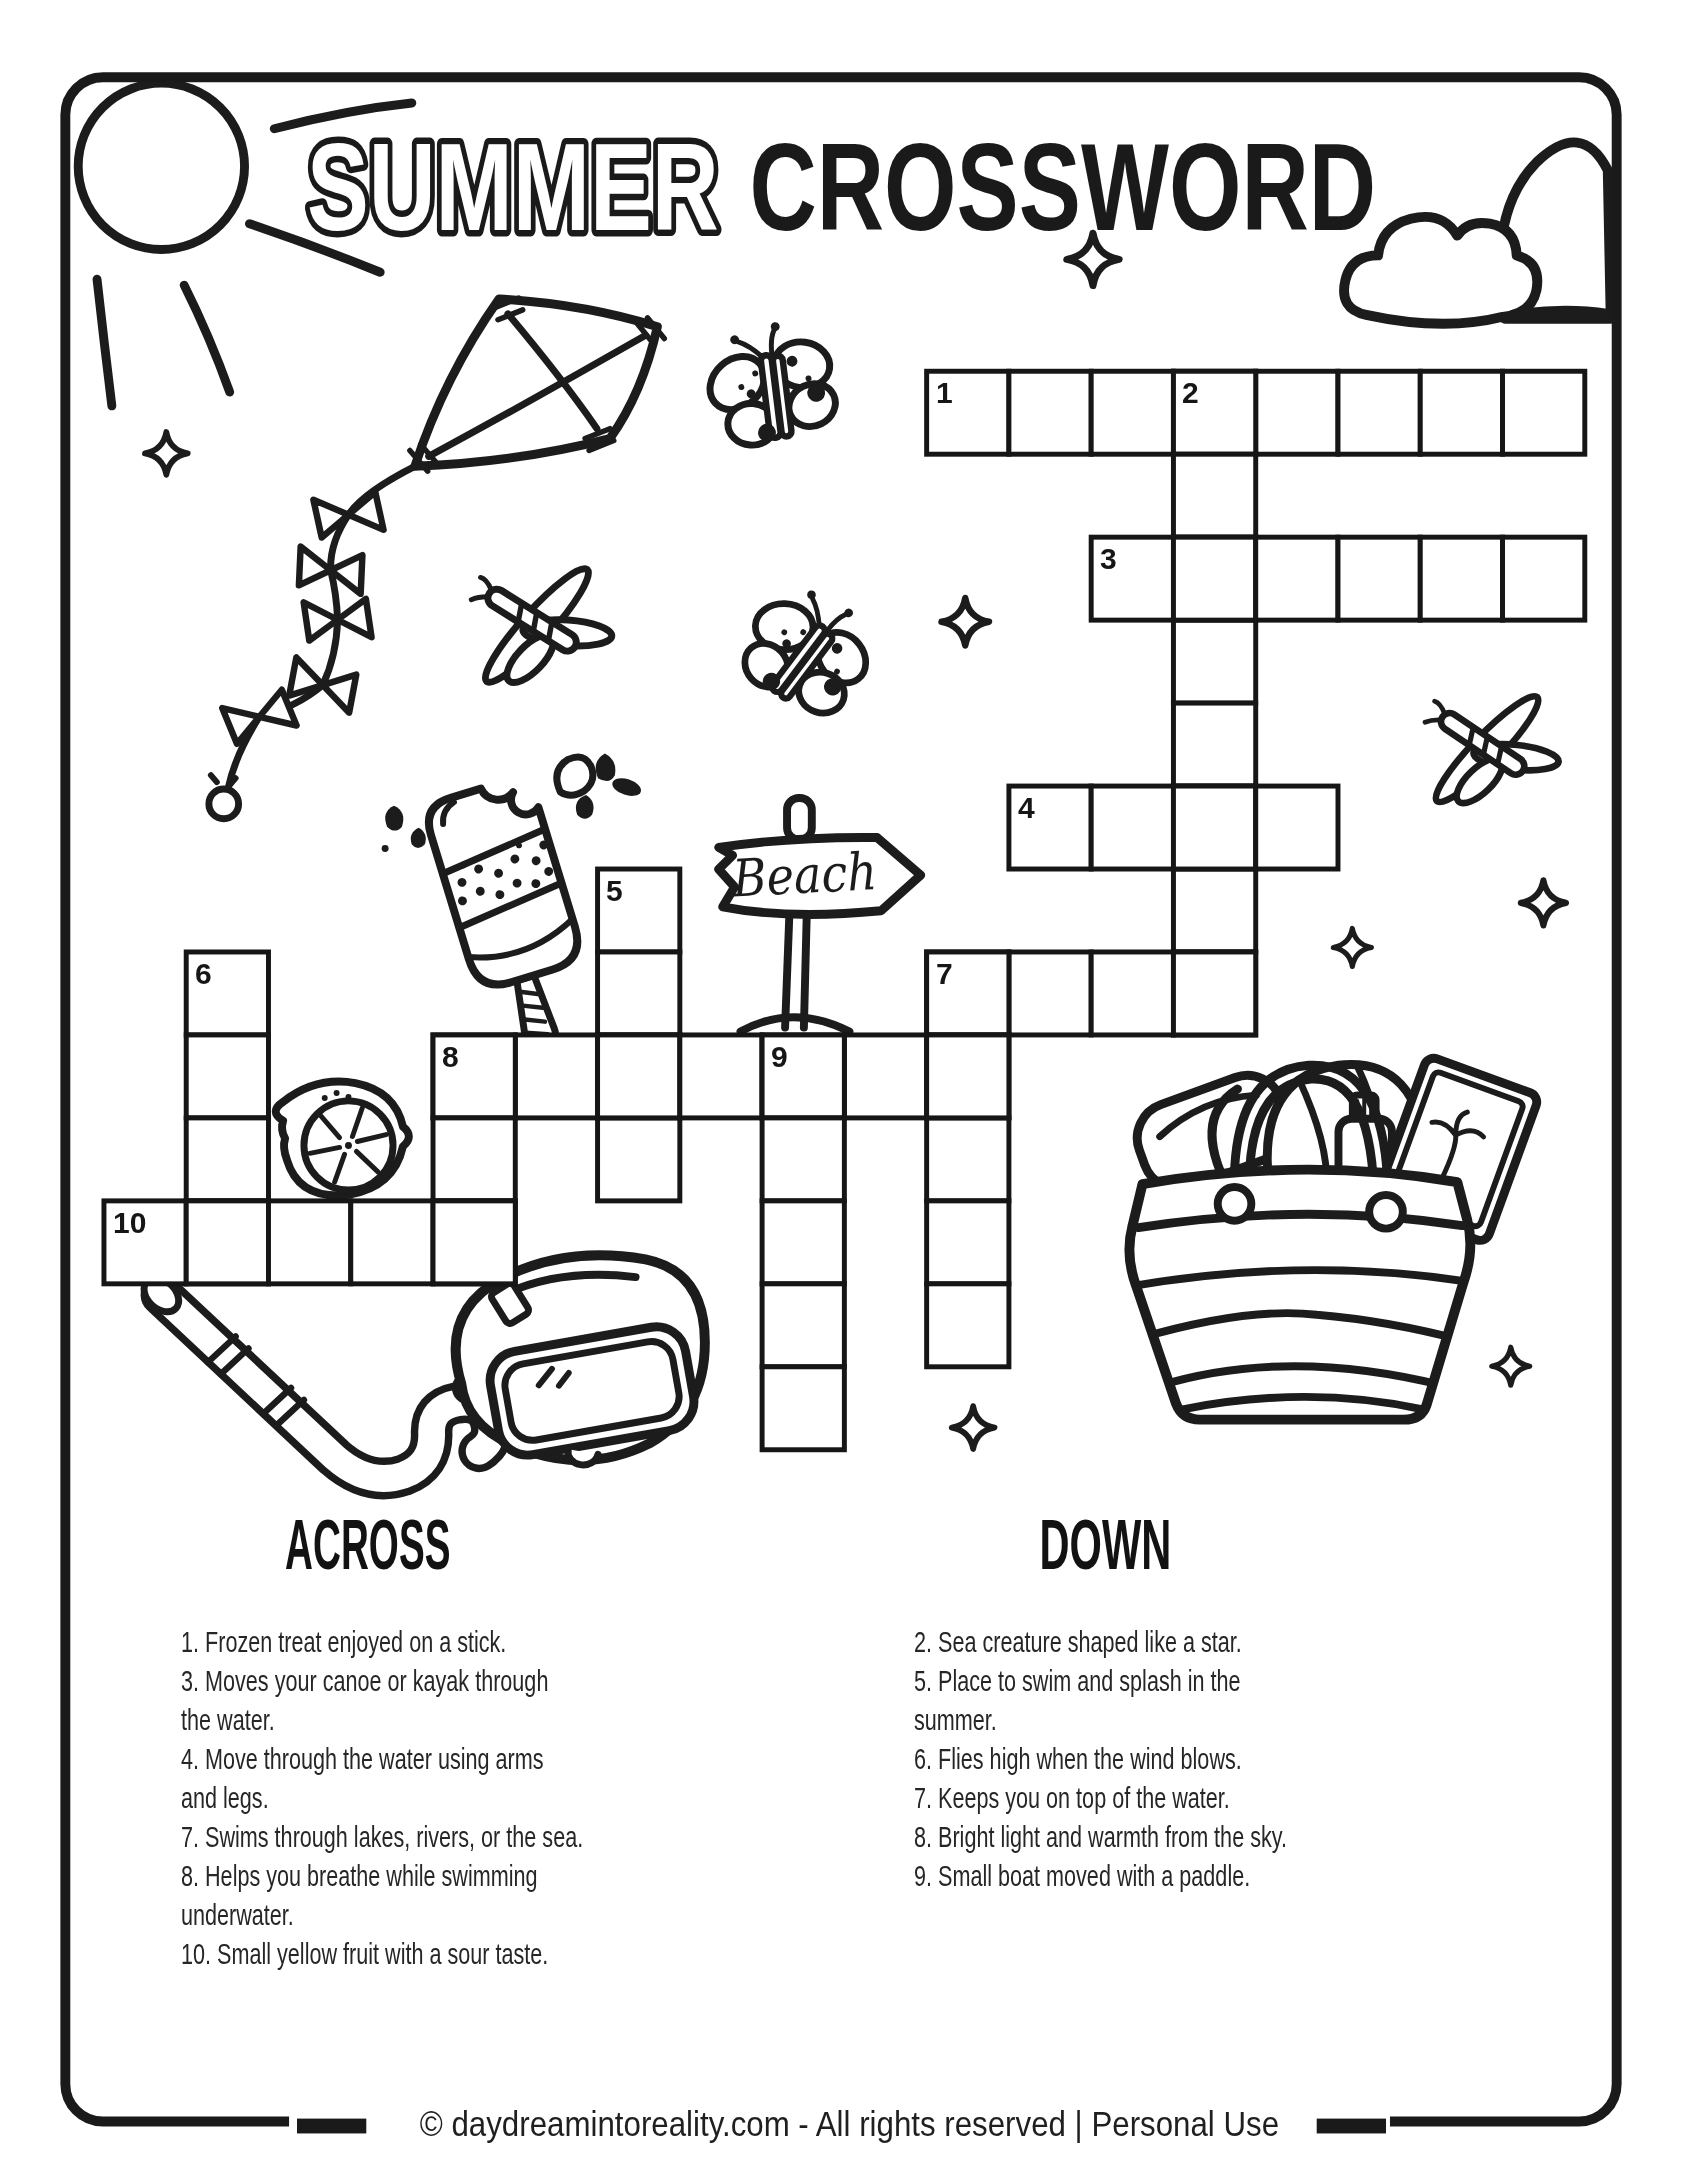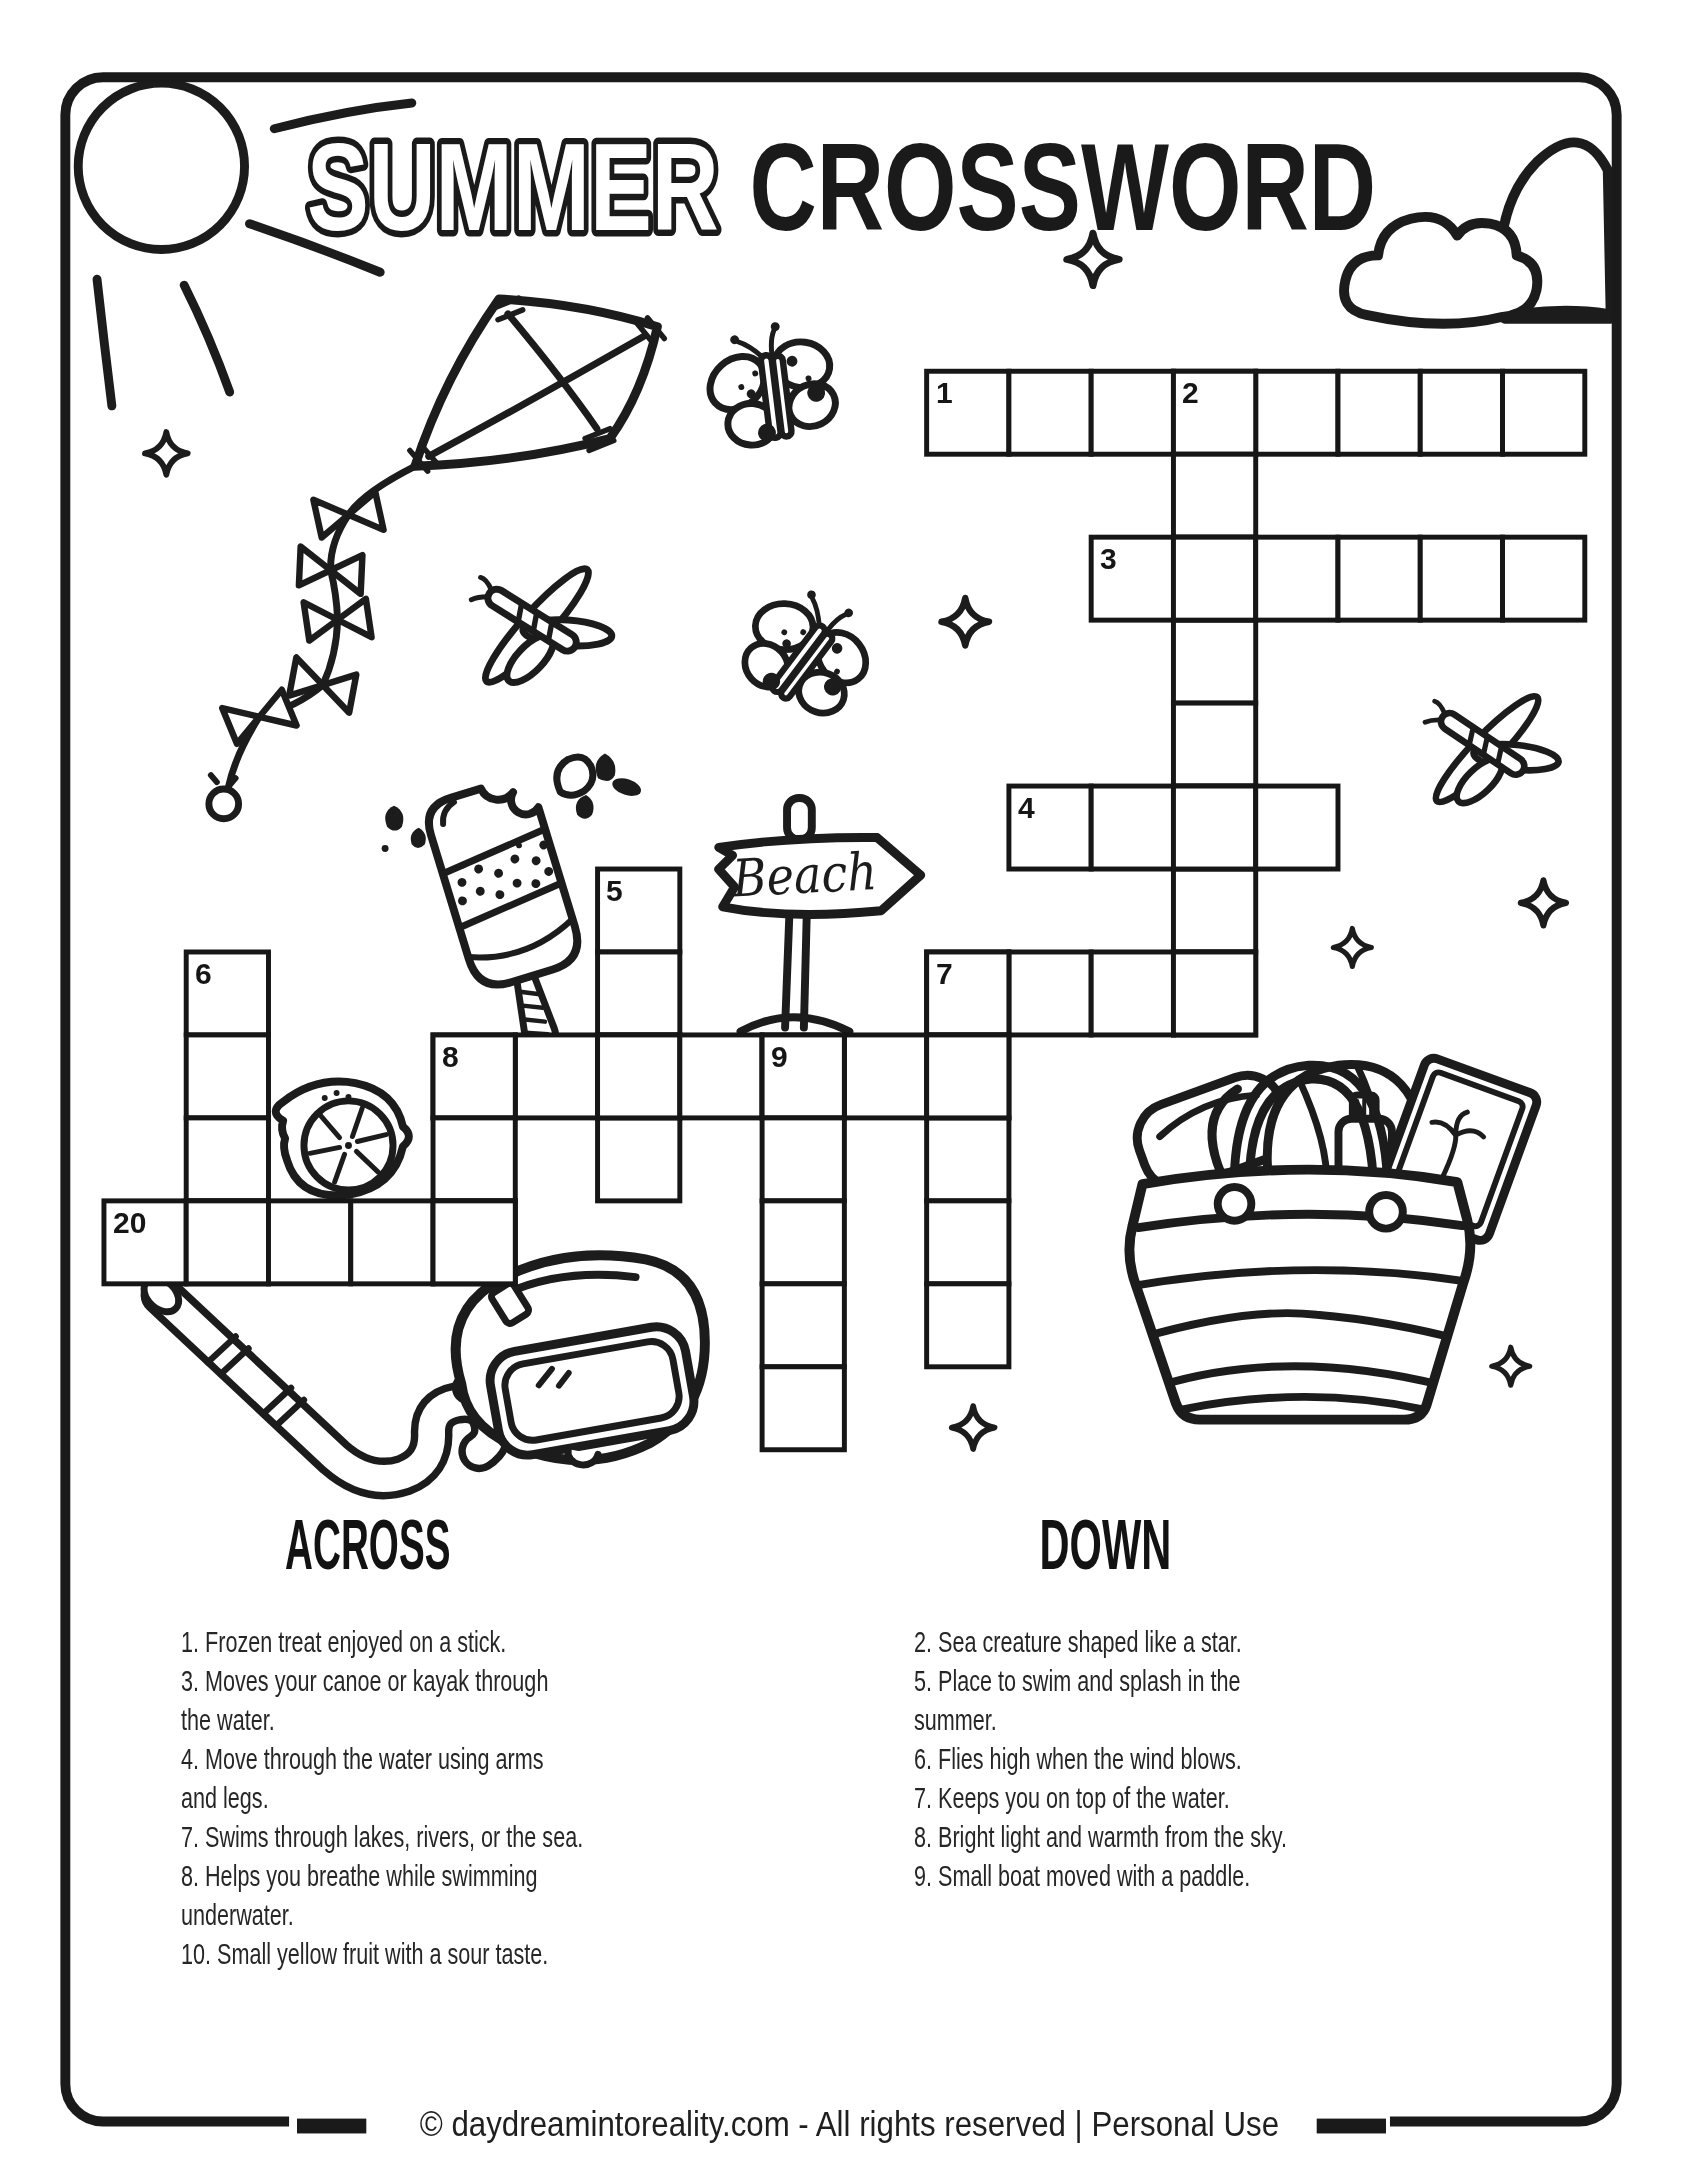--- a/index.html
+++ b/index.html
@@ -296,21 +296,21 @@
 <div id="numbers-layer" class="abs" style="left:0;top:0;">
     <div class="cellnum" style="left: 936px; top: 378px;">1</div>
     <div class="cellnum" style="left: 1182px; top: 378px;">2</div>
     <div class="cellnum" style="left: 1100px; top: 544px;">3</div>
     <div class="cellnum" style="left: 1018px; top: 793px;">4</div>
     <div class="cellnum" style="left: 606px; top: 876px;">5</div>
     <div class="cellnum" style="left: 195px; top: 959px;">6</div>
     <div class="cellnum" style="left: 936px; top: 959px;">7</div>
     <div class="cellnum" style="left: 442px; top: 1042px;">8</div>
     <div class="cellnum" style="left: 771px; top: 1042px;">9</div>
-    <div class="cellnum" style="left: 113px; top: 1208px;">20</div>
+    <div class="cellnum" style="left: 113px; top: 1208px;">10</div>
   </div>
 
 <div id="across-list" class="clue-block" style="left:181px;top:1622px;">
     <div class="clue-line">1. Frozen treat enjoyed on a stick.</div>
     <div class="clue-line">3. Moves your canoe or kayak through</div>
     <div class="clue-line">the water.</div>
     <div class="clue-line">4. Move through the water using arms</div>
     <div class="clue-line">and legs.</div>
     <div class="clue-line">7. Swims through lakes, rivers, or the sea.</div>
     <div class="clue-line">8. Helps you breathe while swimming</div>

